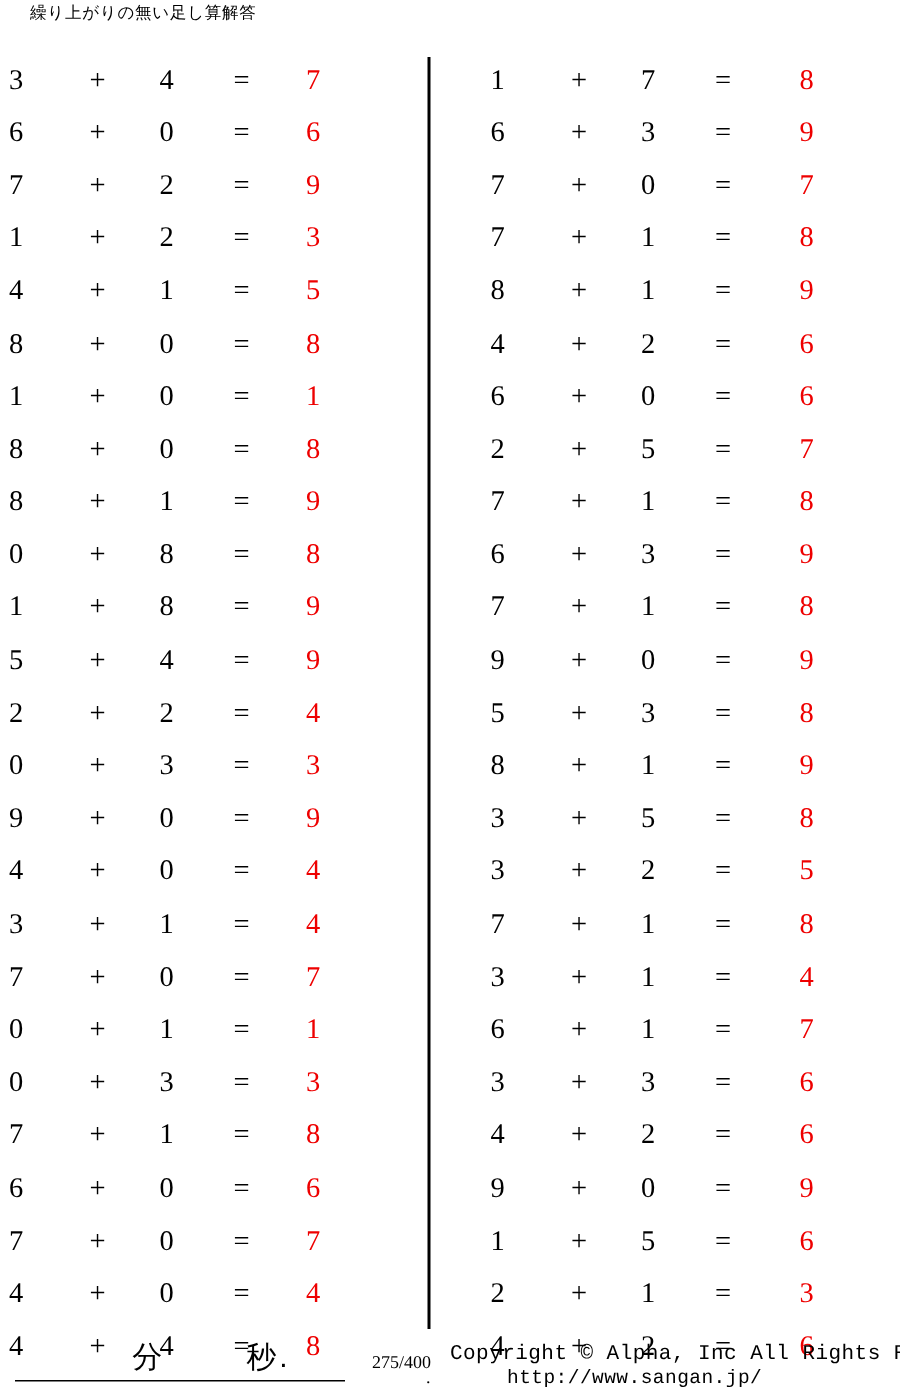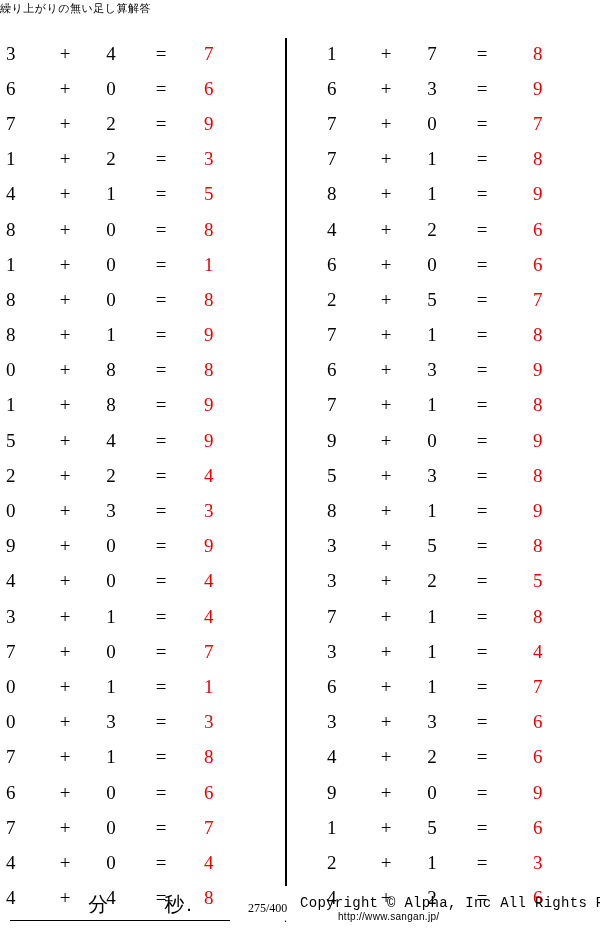--- a/index.html
+++ b/index.html
@@ -16,27 +16,26 @@
     overflow: hidden;
   }
   .sheet {
     position: relative;
     width: 600px;
     height: 933px;
     box-sizing: border-box;
   }
   .header {
     position: absolute;
-    left: 0;
+    left: 20px;
     top: 2px;
     font-size: 11px;
     line-height: 14px;
     letter-spacing: 0.5px;
     white-space: nowrap;
-    font-family: Liberation Mono, monospace;
   }
   .header div {
     white-space: nowrap;
   }
   .columns {
     position: absolute;
     left: 0;
     top: 36px;
     width: 600px;
     display: flex;
@@ -126,22 +125,22 @@
     top: 12px;
     font-size: 14px;
     font-family: "Liberation Mono", monospace;
     letter-spacing: 0.3px;
     white-space: nowrap;
   }
   .url {
     position: absolute;
     left: 338px;
     top: 28px;
-    font-size: 10px;
-    font-family: Liberation Sans, sans-serif;
+    font-size: 13px;
+    font-family: Liberation Mono, monospace;
     letter-spacing: 0.3px;
     white-space: nowrap;
   }
 </style>
 </head>
 <body>
 
 <div class="sheet">
 
   <div class="header">

